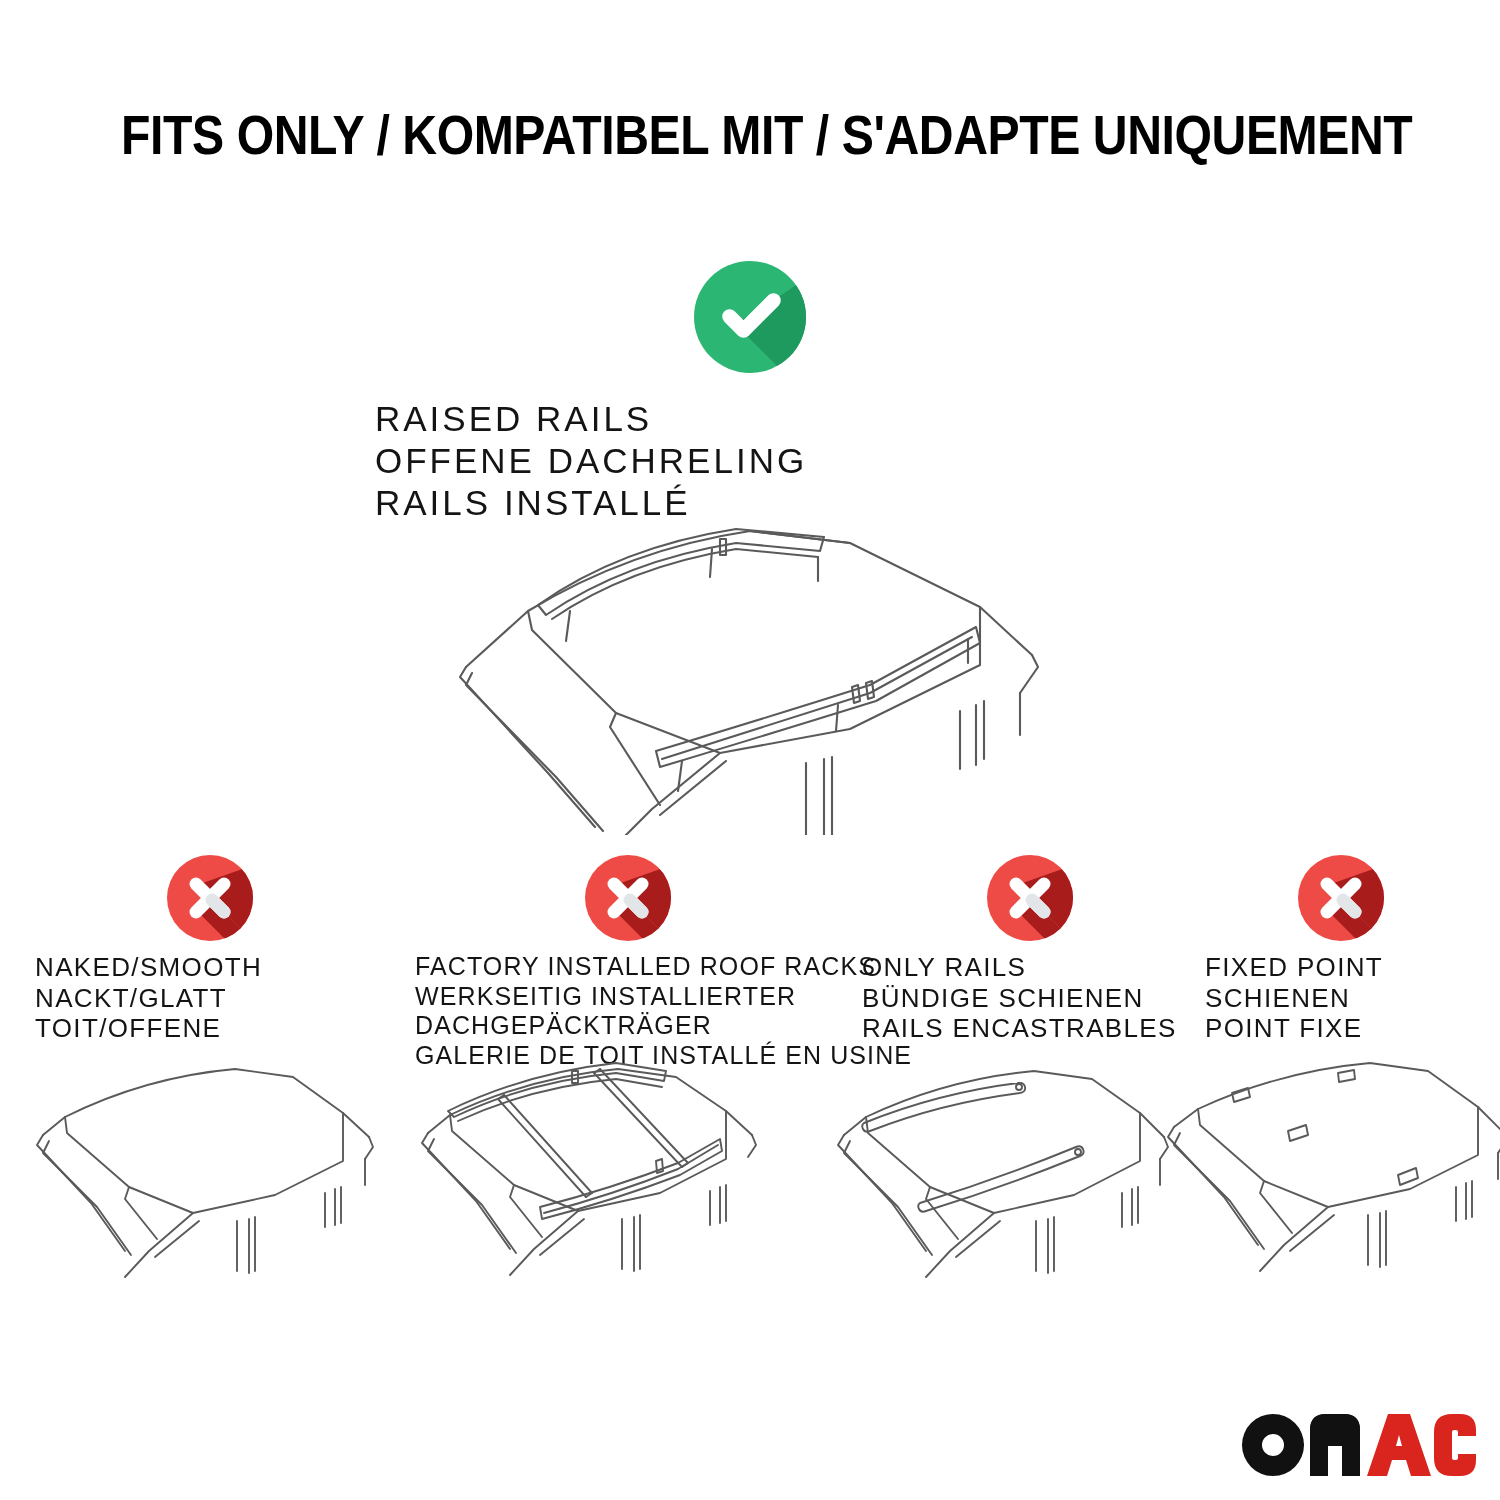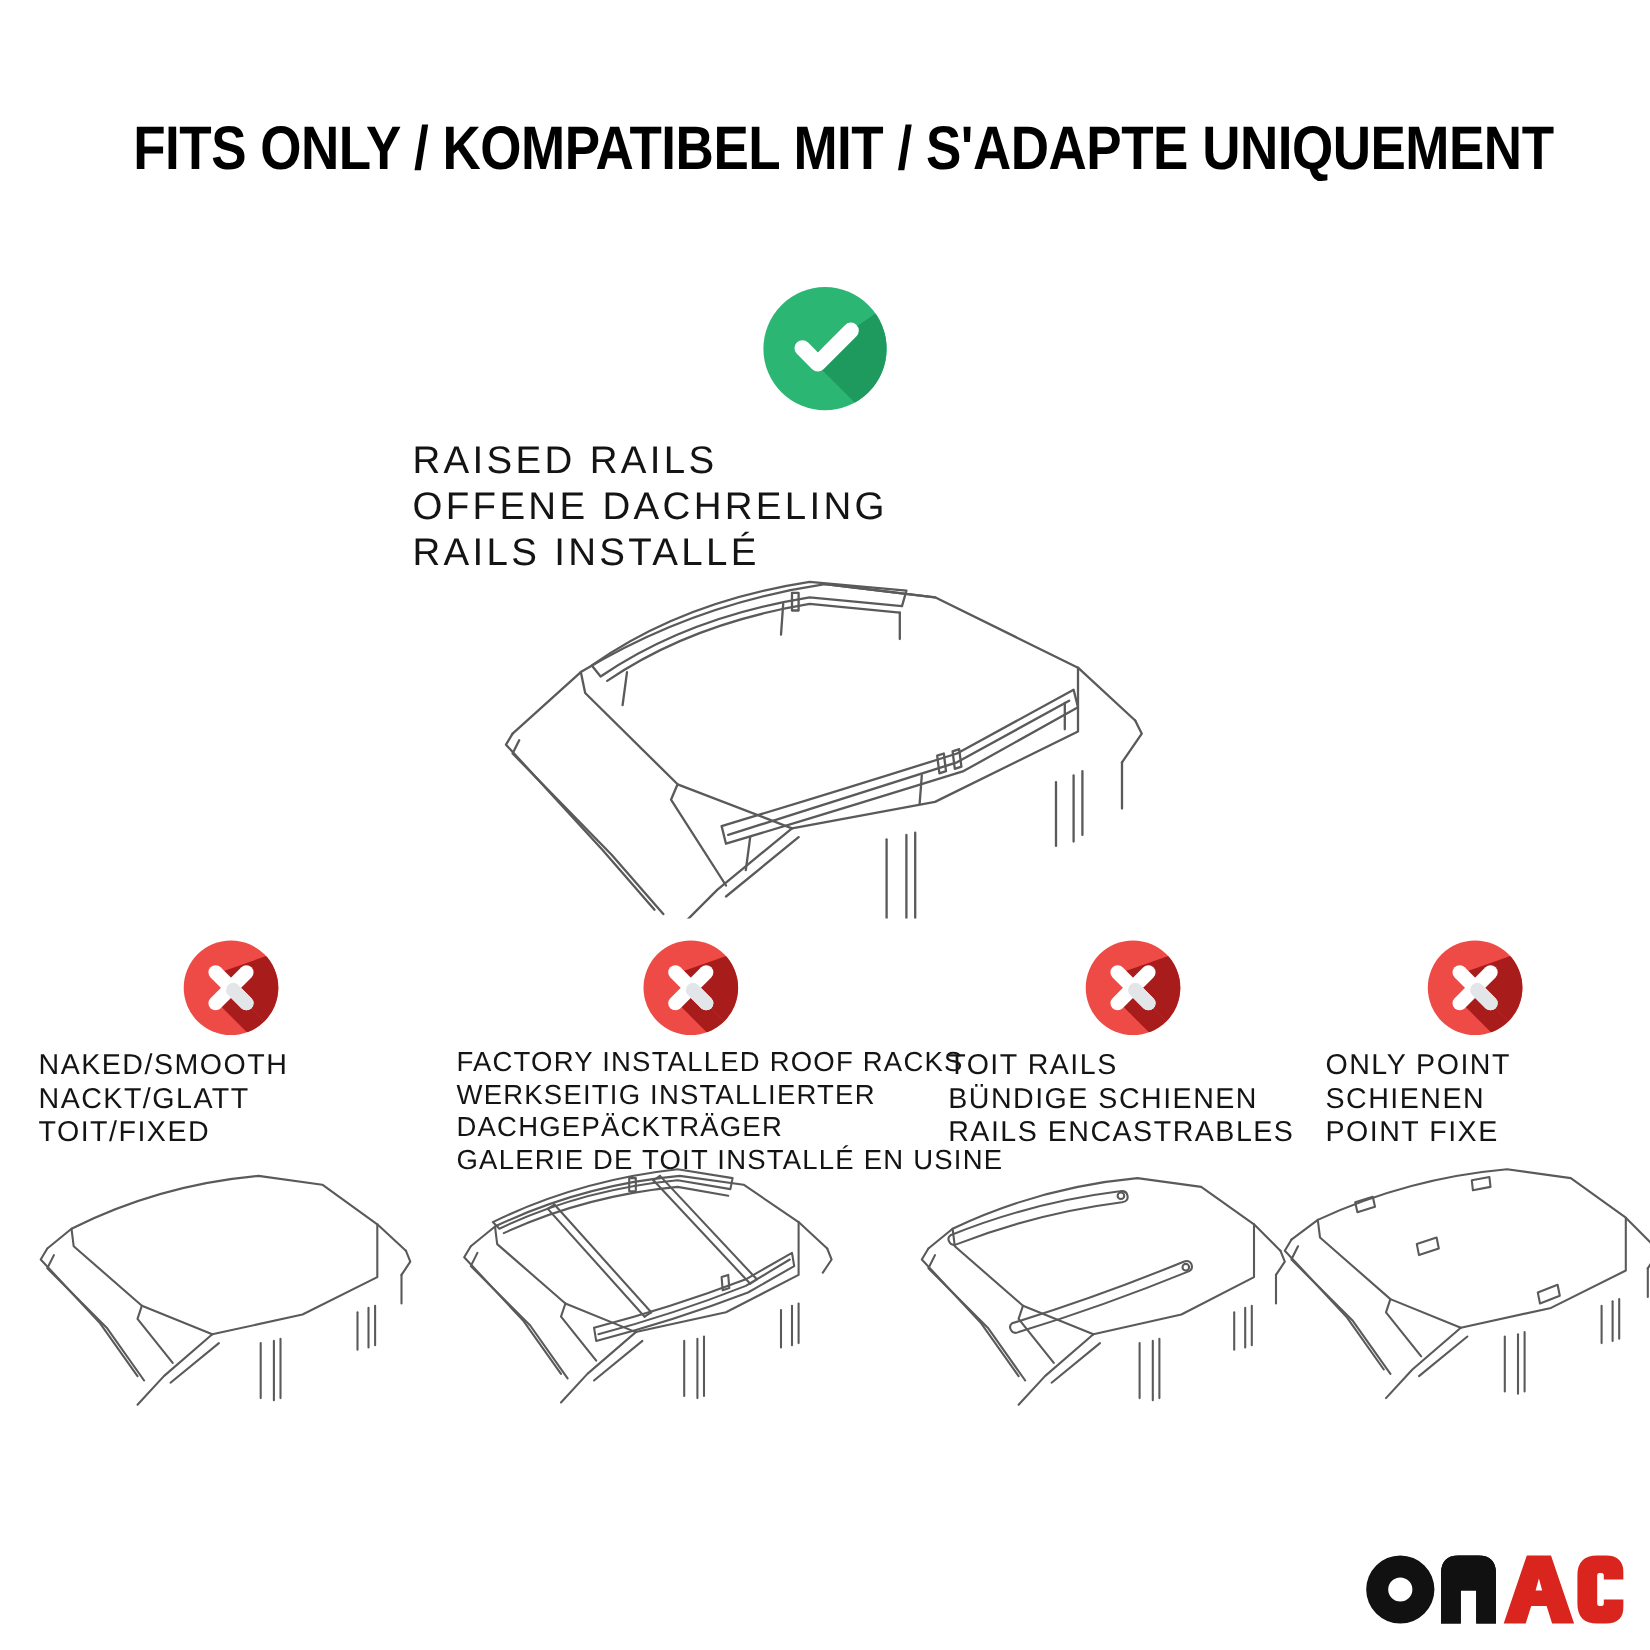--- a/index.html
+++ b/index.html
@@ -201,21 +201,21 @@
       <g stroke-linecap="round" stroke-width="13">
         <line x1="31" y1="31" x2="59" y2="59" stroke="#FFFFFF"></line>
         <line x1="59" y1="31" x2="31" y2="59" stroke="#FFFFFF"></line>
         <line x1="47" y1="47" x2="59" y2="59" stroke="#E3E6E8"></line>
       </g>
     </svg>
   </div>
   <div class="labels">
     <span class="label-line">NAKED/SMOOTH</span>
     <span class="label-line">NACKT/GLATT</span>
-    <span class="label-line">TOIT/FIXED</span>
+    <span class="label-line">TOIT/OFFENE</span>
   </div>
 </div>
 
 <div class="illustration illu-small" id="illu-naked">
   <svg viewBox="0 0 350 245" width="350" height="245" aria-hidden="true">
     <g fill="none" stroke="#5A5A5A" stroke-width="1.9" stroke-linecap="round" stroke-linejoin="round">
       <path d="M18 80 L40 62 Q120 22 210 14 L268 22 L318 58 L344 82"></path>
       <path d="M40 62 L42 78 L104 132 L168 158"></path>
       <path d="M168 158 L250 140 L318 106 L318 58"></path>
       <path d="M18 80 L12 90 L66 148 L100 196"></path>
@@ -319,21 +319,21 @@
         <path d="M32 58 L74 100 L100 100 L45 45 Z" fill="#A81C1C"></path>
       </g>
       <g stroke-linecap="round" stroke-width="13">
         <line x1="31" y1="31" x2="59" y2="59" stroke="#FFFFFF"></line>
         <line x1="59" y1="31" x2="31" y2="59" stroke="#FFFFFF"></line>
         <line x1="47" y1="47" x2="59" y2="59" stroke="#E3E6E8"></line>
       </g>
     </svg>
   </div>
   <div class="labels">
-    <span class="label-line">TOIT RAILS</span>
+    <span class="label-line">ONLY RAILS</span>
     <span class="label-line">BÜNDIGE SCHIENEN</span>
     <span class="label-line">RAILS ENCASTRABLES</span>
   </div>
 </div>
 
 <div class="illustration illu-small" id="illu-flush">
   <svg viewBox="0 0 350 245" width="350" height="245" aria-hidden="true">
     <g fill="none" stroke="#5A5A5A" stroke-width="1.9" stroke-linecap="round" stroke-linejoin="round">
       <path d="M24 80 L46 62 Q126 24 214 16 L272 24 L320 58 L344 82"></path>
       <path d="M46 62 L48 78 L110 132 L174 158"></path>
@@ -375,21 +375,21 @@
         <path d="M32 58 L74 100 L100 100 L45 45 Z" fill="#A81C1C"></path>
       </g>
       <g stroke-linecap="round" stroke-width="13">
         <line x1="31" y1="31" x2="59" y2="59" stroke="#FFFFFF"></line>
         <line x1="59" y1="31" x2="31" y2="59" stroke="#FFFFFF"></line>
         <line x1="47" y1="47" x2="59" y2="59" stroke="#E3E6E8"></line>
       </g>
     </svg>
   </div>
   <div class="labels">
-    <span class="label-line">ONLY POINT</span>
+    <span class="label-line">FIXED POINT</span>
     <span class="label-line">SCHIENEN</span>
     <span class="label-line">POINT FIXE</span>
   </div>
 </div>
 
 <div class="illustration illu-small" id="illu-fixed-point">
   <svg viewBox="0 0 350 245" width="350" height="245" aria-hidden="true">
     <g fill="none" stroke="#5A5A5A" stroke-width="1.9" stroke-linecap="round" stroke-linejoin="round">
       <path d="M14 72 L38 54 Q120 16 210 8 L268 16 L318 52 L342 76"></path>
       <path d="M38 54 L40 70 L104 126 L168 152"></path>

